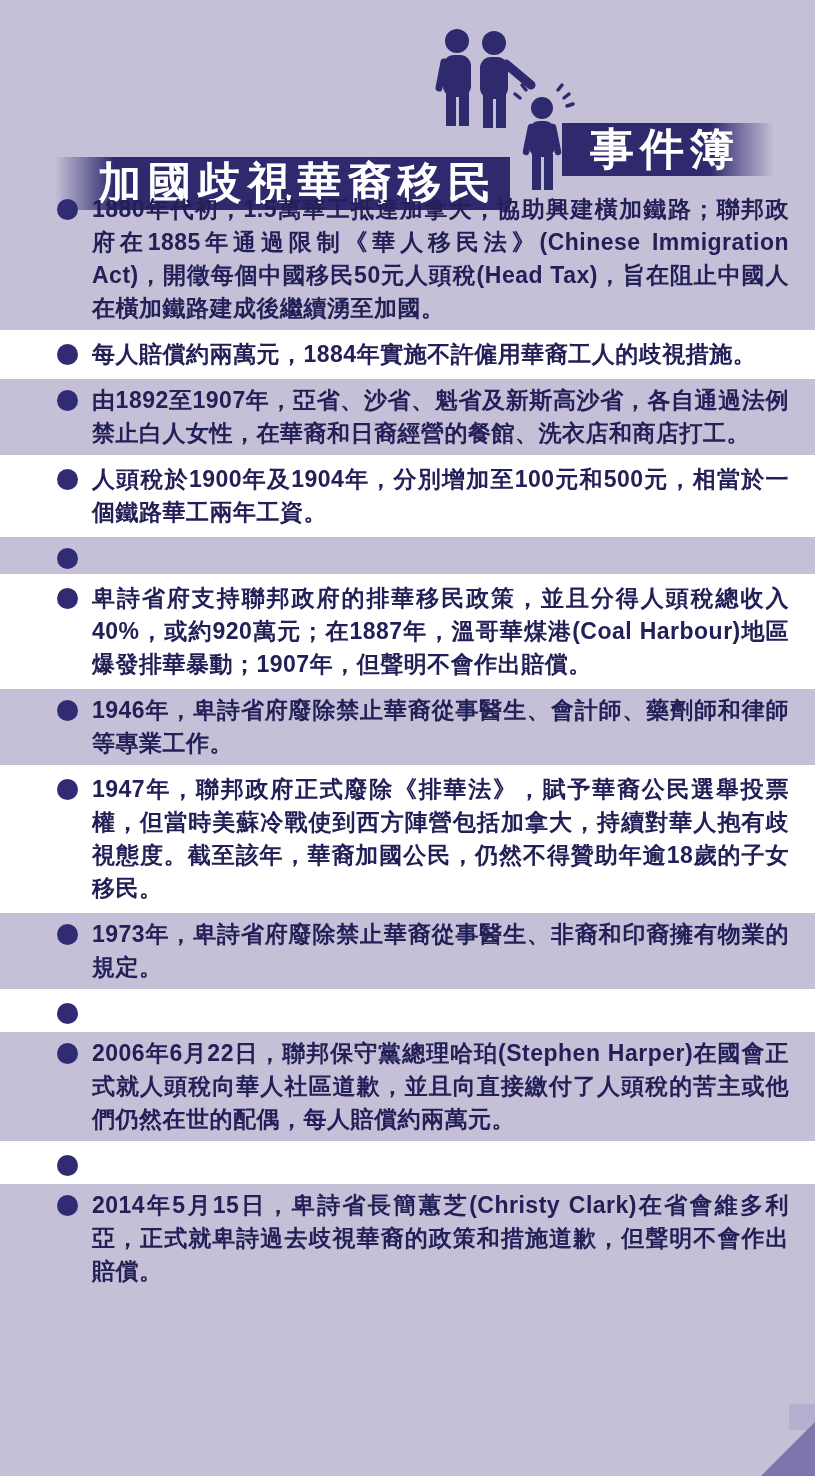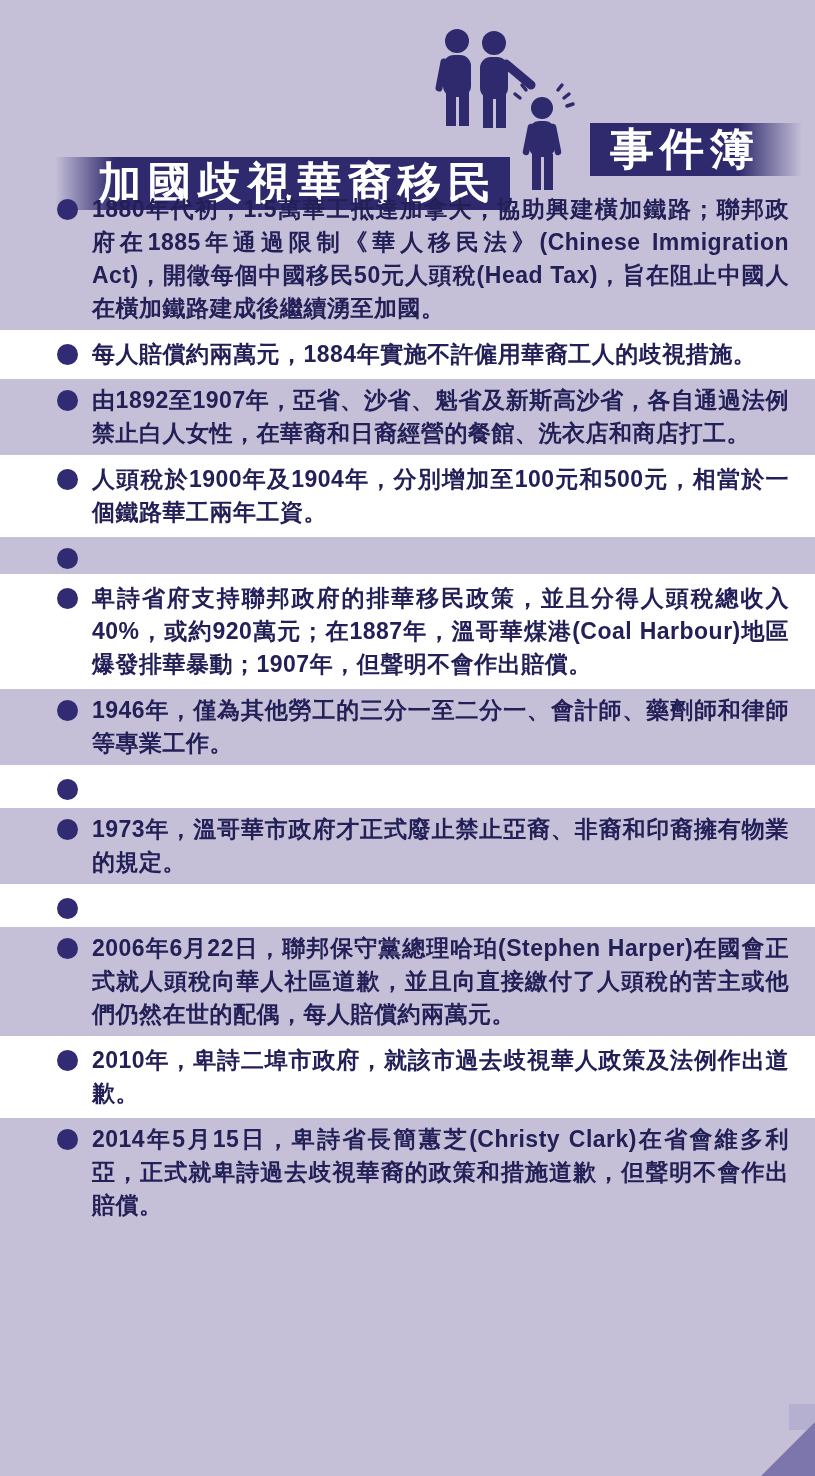--- a/index.html
+++ b/index.html
@@ -20,23 +20,23 @@
     display:flex; align-items:center;
     color:#ffffff; font-weight:bold; font-size:44px;
     letter-spacing:6px; white-space:nowrap;
   }
   .bar-left{
     left:55px; width:455px;
     background:linear-gradient(to right, rgba(47,42,110,0) 0%, #2f2a6d 13%);
     justify-content:center; padding-left:30px;margin-top:34px;
   }
   .bar-right{
-    left:590px; width:212px;
+    left:562px; width:212px;
     background:linear-gradient(to right, #2f2a6d 70%, rgba(47,42,110,0) 100%);
-    padding-left:20px;
+    padding-left:28px;
   }
   .figures{
     position:absolute; left:428px; top:28px;
     width:156px; height:172px; z-index:2;
   }
 
   
   .timeline{ position:relative; }
   .item{
     display:flex; align-items:flex-start;
@@ -133,44 +133,44 @@
   </div>
 
   <div class="item">
     <span class="dot"></span>
     <p class="txt">卑詩省府支持聯邦政府的排華移民政策，並且分得人頭稅總收入40%，或約920萬元；在1887年，溫哥華煤港(Coal Harbour)地區爆發排華暴動；1907年，但聲明不會作出賠償。</p>
   </div>
 
 
   <div class="item">
     <span class="dot"></span>
-    <p class="txt">1946年，僅為其他勞工的三分一至二分一、會計師、藥劑師和律師等專業工作。</p>
+    <p class="txt">1946年，卑詩省府廢除禁止華裔從事醫生、會計師、藥劑師和律師等專業工作。</p>
   </div>
 
   <div class="item">
     <span class="dot"></span>
+    <p class="txt">1947年，聯邦政府正式廢除《排華法》，賦予華裔公民選舉投票權，但當時美蘇冷戰使到西方陣營包括加拿大，持續對華人抱有歧視態度。截至該年，華裔加國公民，仍然不得贊助年逾18歲的子女移民。</p>
   </div>
 
   <div class="item">
     <span class="dot"></span>
-    <p class="txt">1973年，溫哥華市政府才正式廢止禁止亞裔、非裔和印裔擁有物業的規定。</p>
+    <p class="txt">1973年，卑詩省府廢除禁止華裔從事醫生、非裔和印裔擁有物業的規定。</p>
   </div>
 
   <div class="item">
     <span class="dot"></span>
   </div>
 
   <div class="item">
     <span class="dot"></span>
     <p class="txt">2006年6月22日，聯邦保守黨總理哈珀(Stephen Harper)在國會正式就人頭稅向華人社區道歉，並且向直接繳付了人頭稅的苦主或他們仍然在世的配偶，每人賠償約兩萬元。</p>
   </div>
 
   <div class="item">
     <span class="dot"></span>
-    <p class="txt">2010年，卑詩二埠市政府，就該市過去歧視華人政策及法例作出道歉。</p>
   </div>
 
   <div class="item">
     <span class="dot"></span>
     <p class="txt">2014年5月15日，卑詩省長簡蕙芝(Christy Clark)在省會維多利亞，正式就卑詩過去歧視華裔的政策和措施道歉，但聲明不會作出賠償。</p>
   </div>
 </div>
 
   <div class="footer-strip"></div>
 

